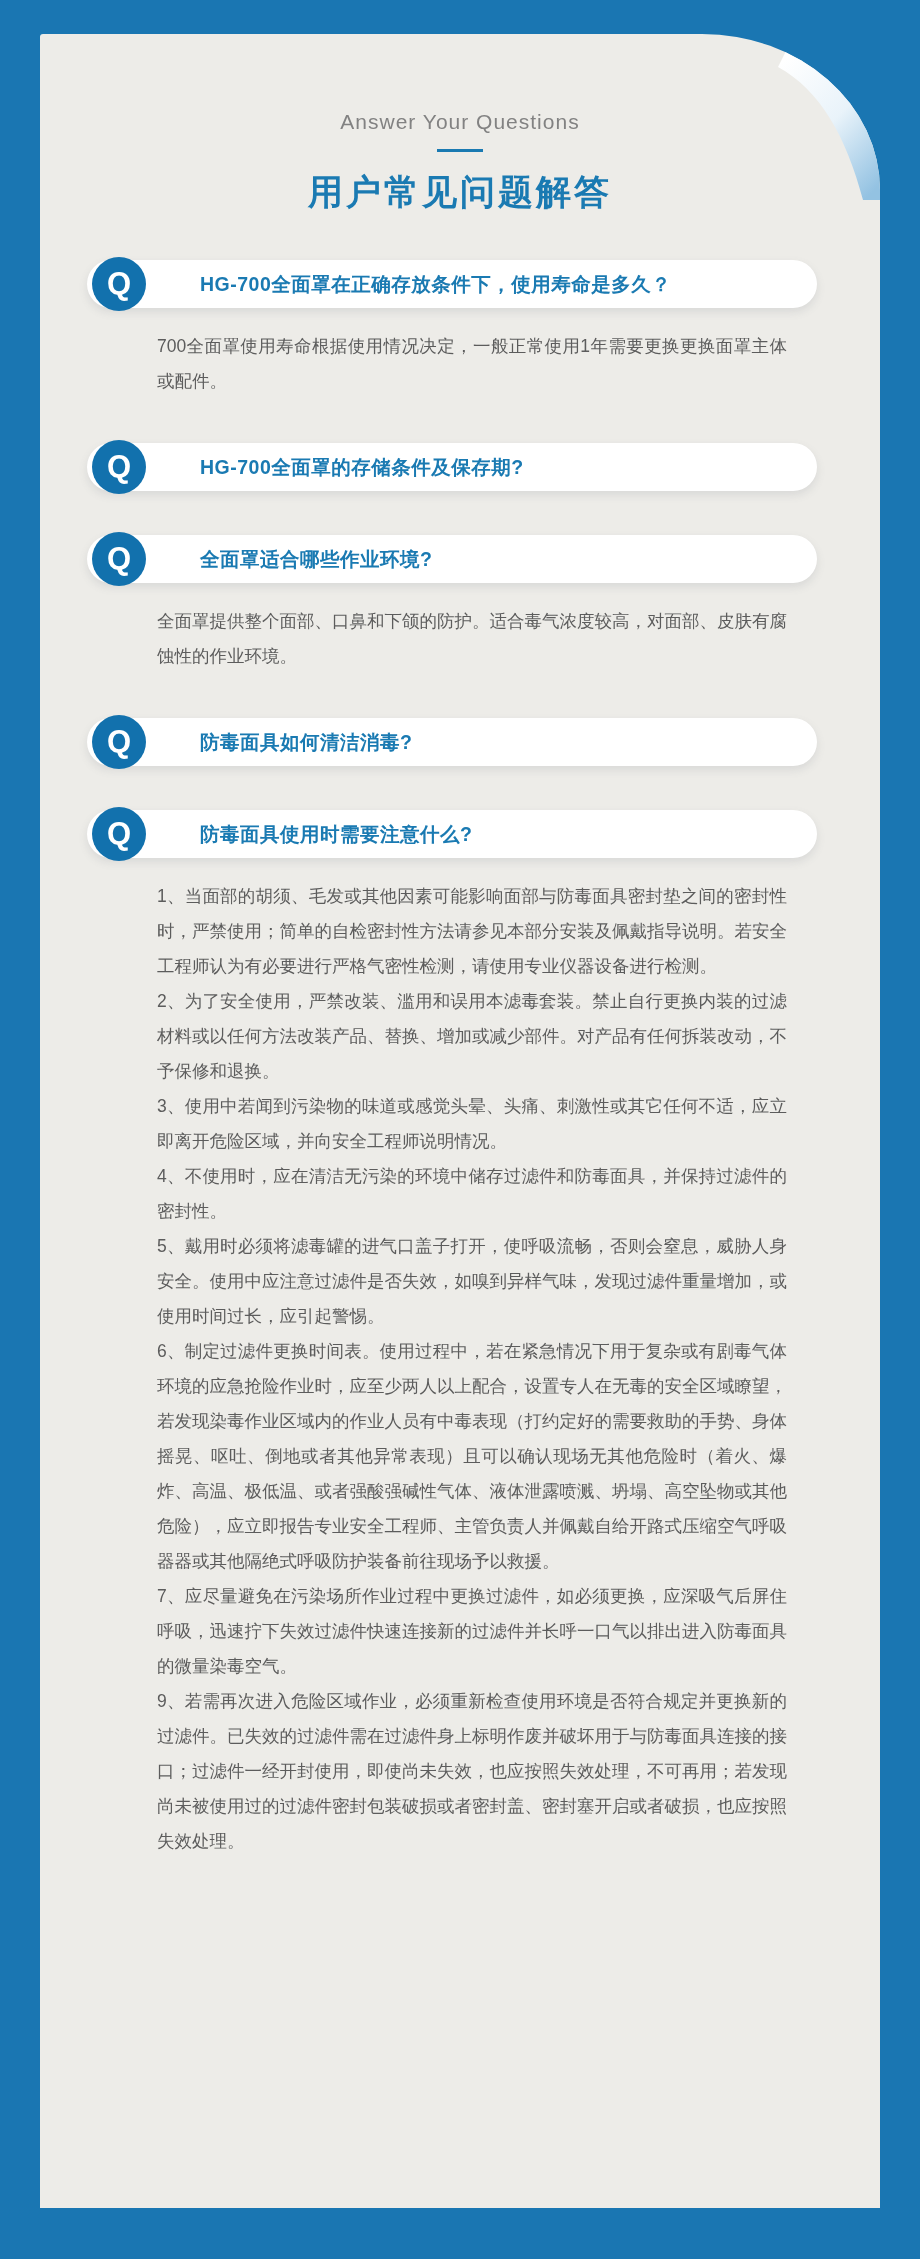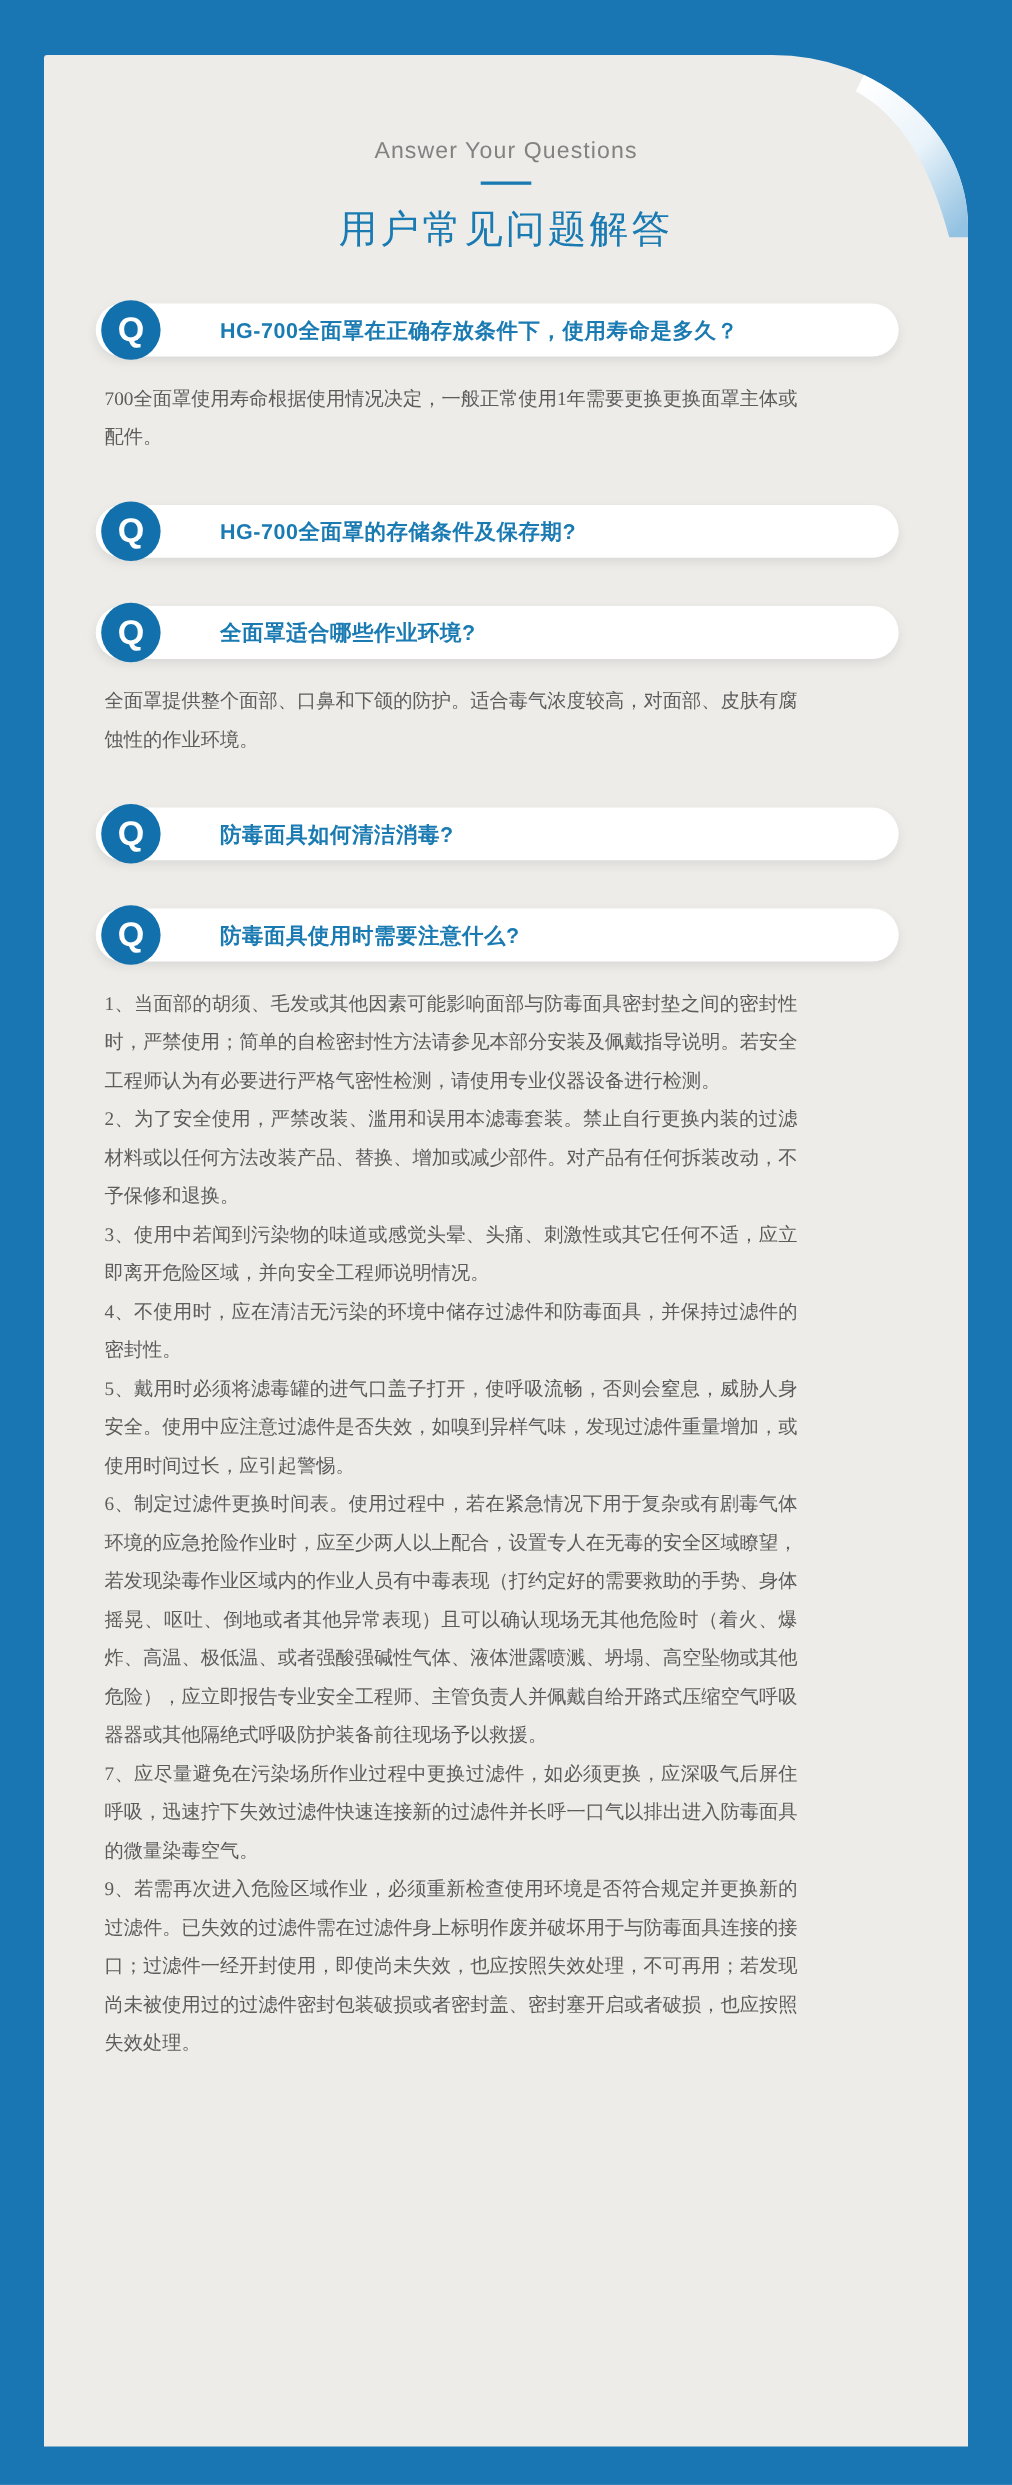--- a/index.html
+++ b/index.html
@@ -14,21 +14,21 @@
   html,body{width:920px;}
   body{
     height:2259px;
     background:var(--bg);
     font-family:"Liberation Sans", sans-serif;
     position:relative;
     overflow:hidden;
   }
   .paper{
     position:absolute;
-    left:40px; top:50px;
+    left:40px; top:34px;
     width:840px; height:2174px;
     background:var(--paper);
     border-top-right-radius:178px 156px;
     border-top-left-radius:3px;
     overflow:hidden;
   }
   .page-curl{
     position:absolute;
     top:0; right:0;
     width:212px; height:166px;
@@ -43,21 +43,21 @@
     color:var(--eyebrow);
     letter-spacing:1px;
   }
   .eyebrow-underline{
     width:46px; height:3px;
     background:var(--accent);
     margin:15px auto 17px auto;
   }
   .title{
     font-size:35px;
-    font-weight:normal;
+    font-weight:bold;
     color:var(--accent);
     letter-spacing:3px;
   }
   .faq-list{
     margin-top:32px;
   }
   .faq-item{
     margin-top:44px;
   }
   .q-bar{
@@ -91,27 +91,26 @@
   .q-text{
     margin-left:113px;
     font-size:19.5px;
     font-weight:bold;
     color:var(--accent);
     letter-spacing:0.5px;
     white-space:nowrap;
     text-align:right;
   }
   .answer{
-    margin:21px 0 0 55px;
+    margin:21px 0 0 117px;
     width:630px;
     font-size:17.5px;
     line-height:35px;
     color:var(--answer);
     text-align:justify;
-    font-family:Liberation Serif, serif;
   }
   .answer p{
     text-align:justify;
   }
 </style>
 </head>
 <body>
 
 <div class="paper">
 

